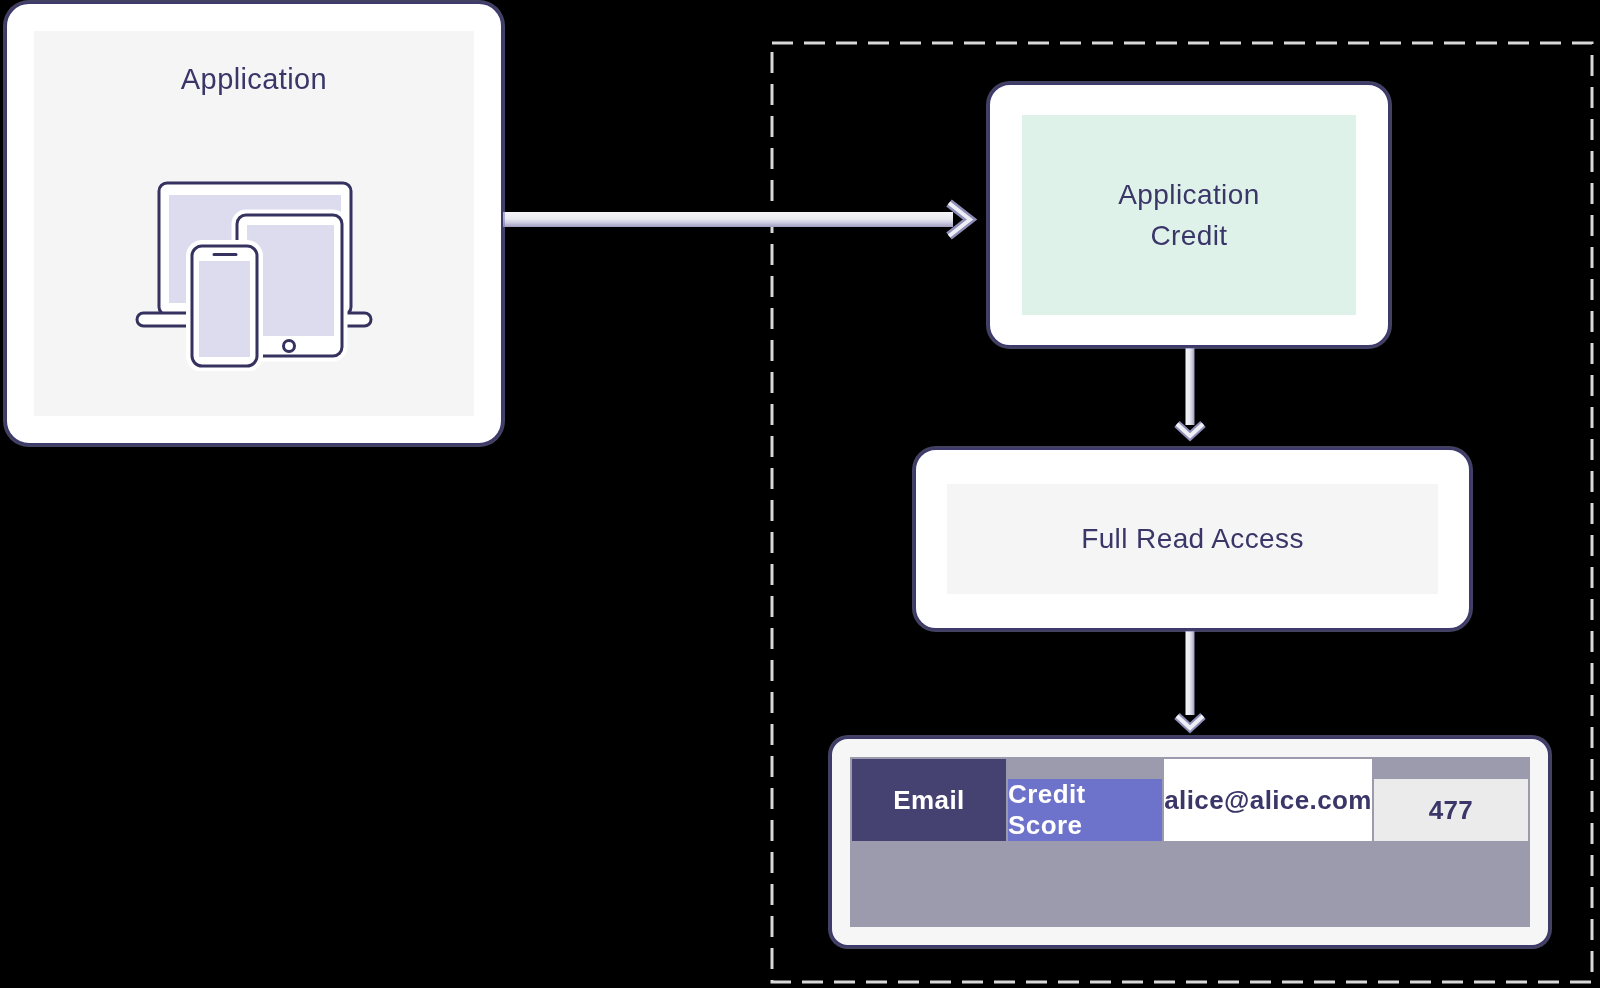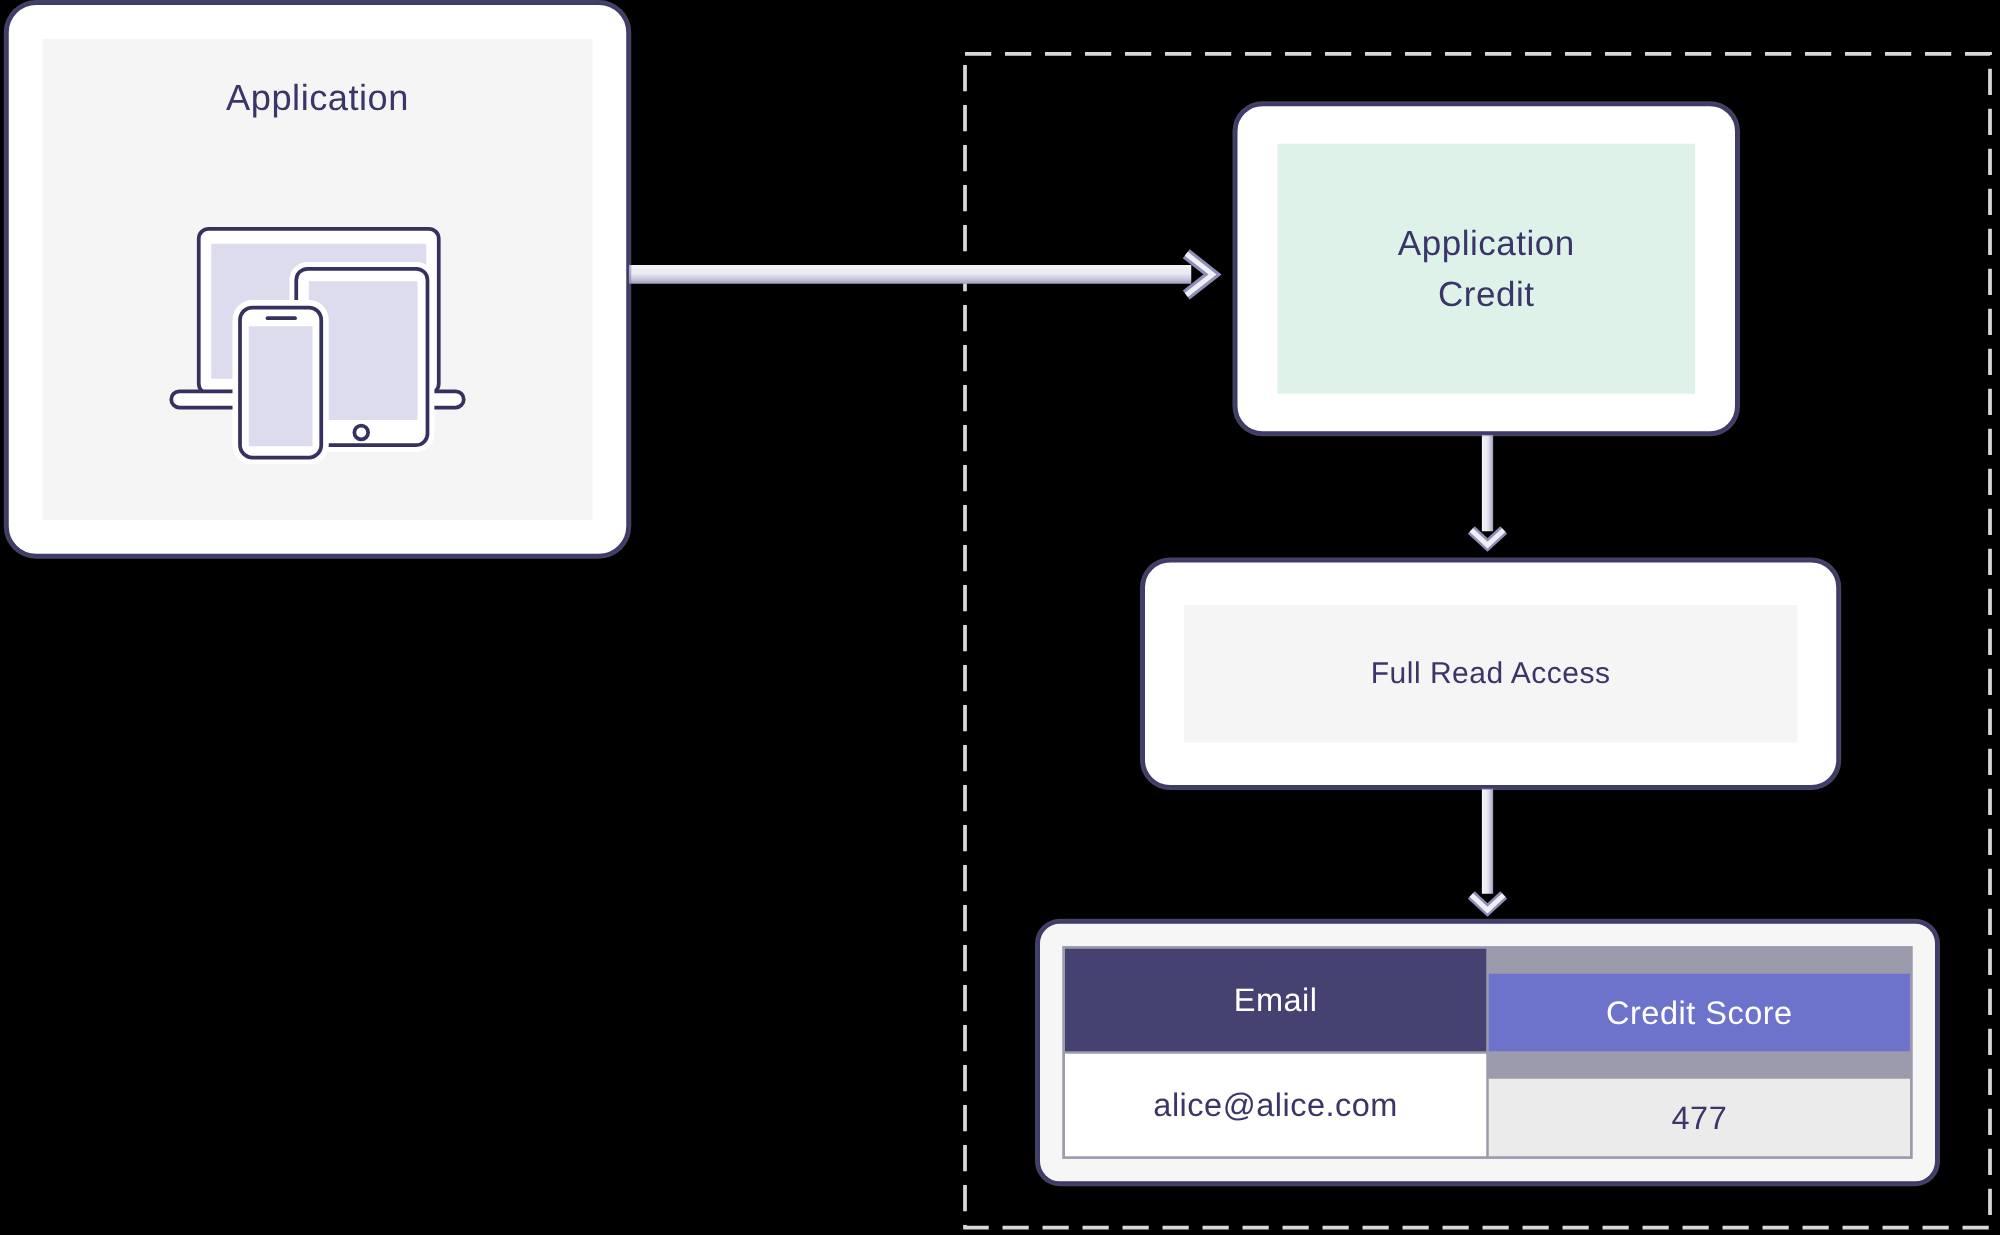--- a/index.html
+++ b/index.html
@@ -39,26 +39,26 @@
   .devices{position:absolute;left:50%;transform:translateX(-50%);top:148px;}
 
   .backend-box{left:988px;top:83px;width:402px;height:264px;border-radius:22px;}
   .backend-panel{left:32px;top:30px;right:32px;bottom:30px;background:var(--mint);
     display:flex;flex-direction:column;align-items:center;justify-content:center;}
   .backend-panel span{display:block;font-size:28px;line-height:41px;letter-spacing:.4px;color:var(--text);}
 
   .full-box{left:914px;top:448px;width:557px;height:182px;border-radius:22px;}
   .full-panel{left:31px;top:34px;right:31px;bottom:34px;background:var(--panel_gray);
     display:flex;align-items:center;justify-content:center;}
-  .full-panel span{font-size:24px;letter-spacing:.4px;color:var(--text);}
+  .full-panel span{font-size:28px;letter-spacing:.4px;color:var(--text);}
 
   .table-box{left:830px;top:737px;width:720px;height:210px;border-radius:18px;
     background:var(--table_container_bg);padding:18px;}
-  .tbl{width:100%;height:100%;display:grid;grid-template-columns:1fr 1fr;grid-template-rows:1fr 1fr;
-    gap:2px;background:var(--cell_border);border:2px solid var(--cell_border);box-sizing:border-box;}
+  .tbl{width:100%;height:100%;display:grid;grid-template-columns:1fr 1fr 1fr 1fr;grid-template-rows:1fr 1fr;
+    gap:2px;background:var(--cell_border);border:2px solid var(--cell_border);box-sizing:border-box;font-weight:bold;}
   .cell{display:flex;align-items:center;justify-content:center;font-size:26px;letter-spacing:.4px;}
   .cell.h{color:var(--header_text);}
   .cell.h.email{background:var(--header_email_bg);}
   .cell.h.score{background:var(--header_score_bg);margin-top:20px;}
   .cell.d{color:var(--text);}
   .cell.d.email{background:var(--row_email_bg);}
   .cell.d.score{background:var(--row_score_bg);margin-top:20px;}
 </style>
 </head>
 <body>

